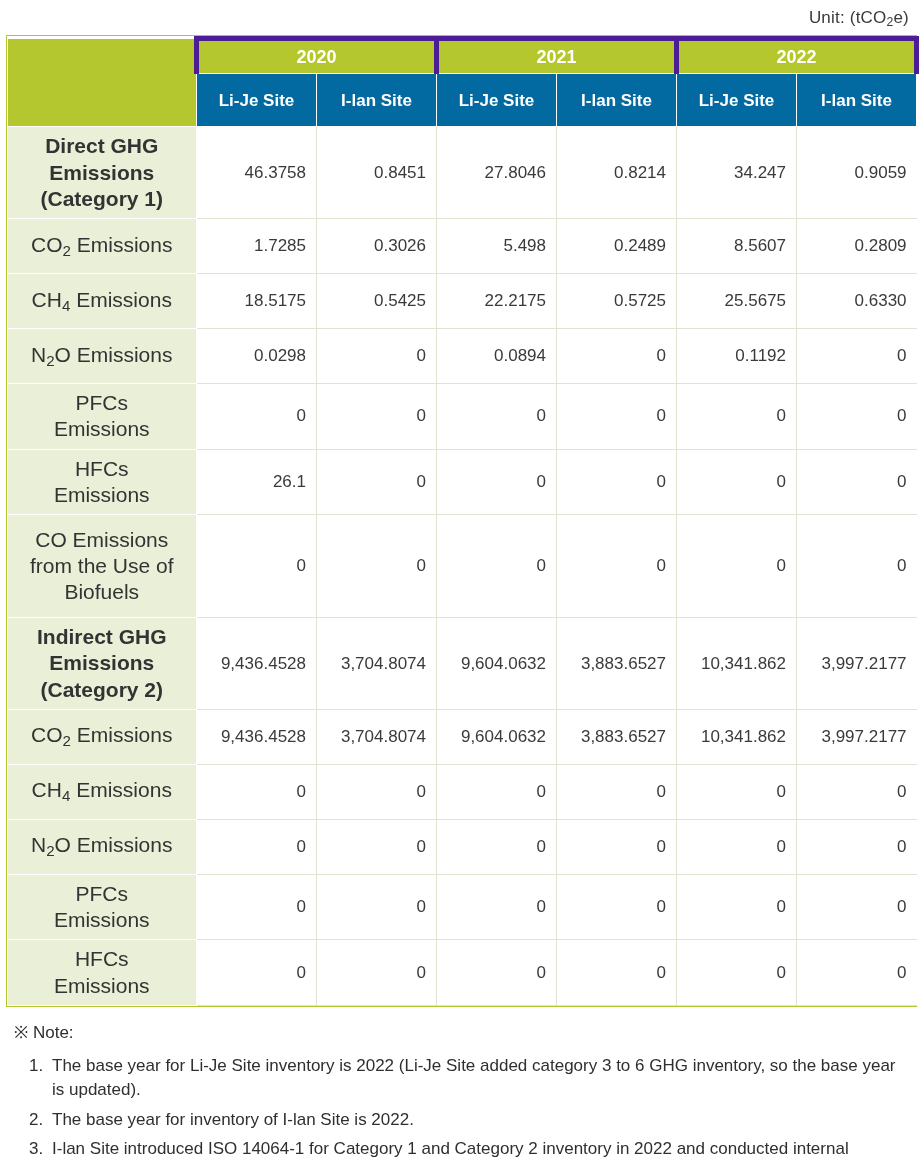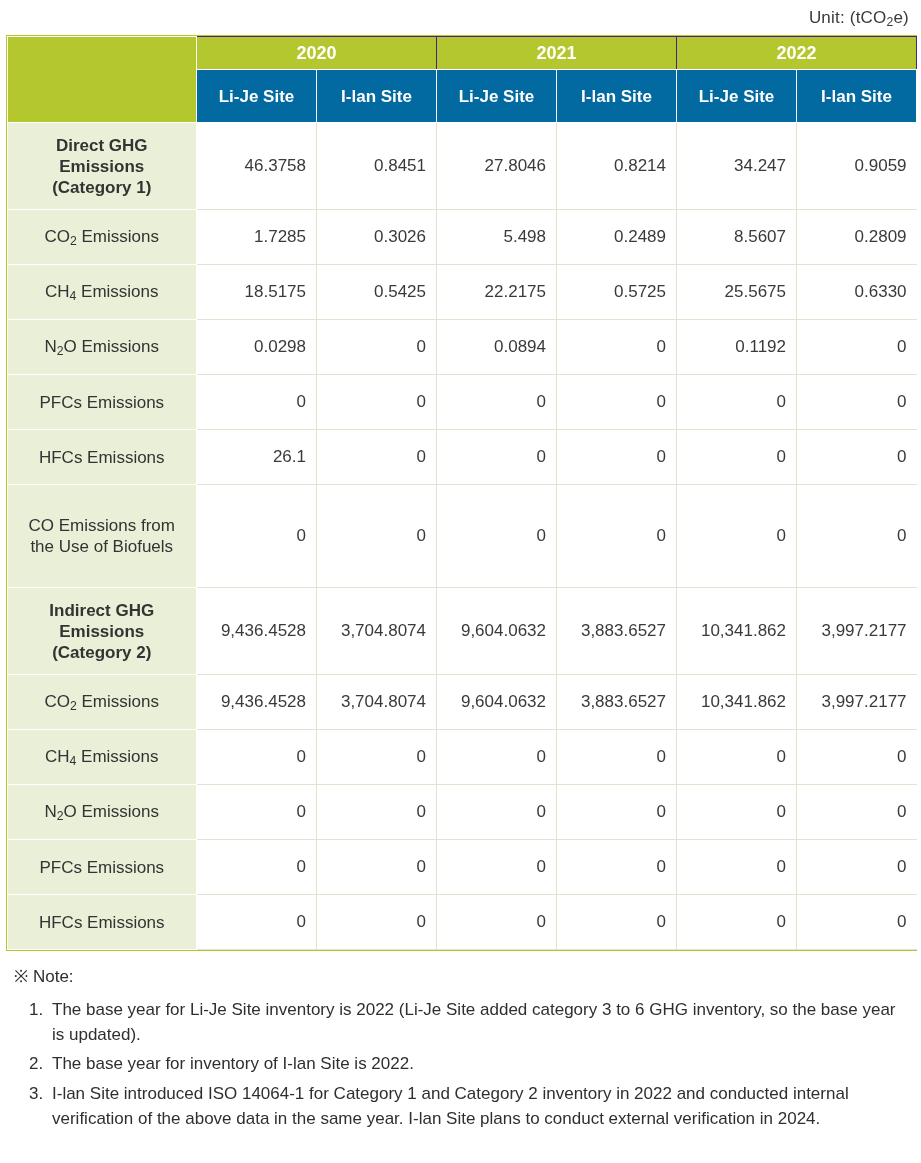--- a/index.html
+++ b/index.html
@@ -37,21 +37,21 @@
   table.ghg col.c0 { width: 189px; }
   table.ghg col.cd { width: 120px; }
 
   .hdr-year {
     background: #b5c72e;
     color: #ffffff;
     font-weight: bold;
     text-align: center;
     font-size: 18px;
     height: 30px;
-    border: 1px solid #4c1d95;
+    border: 5px solid #4c1d95;
     border-bottom: 1px solid #ffffff;
   }
   .hdr-site {
     background: #0369a1;
     color: #ffffff;
     font-weight: bold;
     text-align: center;
     font-size: 17px;
     height: 48px;
     border: 1px solid #ffffff;
@@ -62,21 +62,21 @@
     background: #b5c72e;
     border: 1px solid #ffffff;
   }
   td.rowlabel {
     background: #eaf0d8;
     color: #333333;
     padding: 6px 20px;
     text-align: center;
     border-bottom: 1px solid #ffffff;
     border-right: 1px solid #ffffff;
-    font-size: 17px;
+    font-size: 21px;
     line-height: 1.25;
   }
   td.rowlabel.major {
     font-weight: bold;
   }
   td.val {
     background: #ffffff;
     text-align: right;
     padding: 6px 10px;
     border-bottom: 1px solid #dfe3d0;

